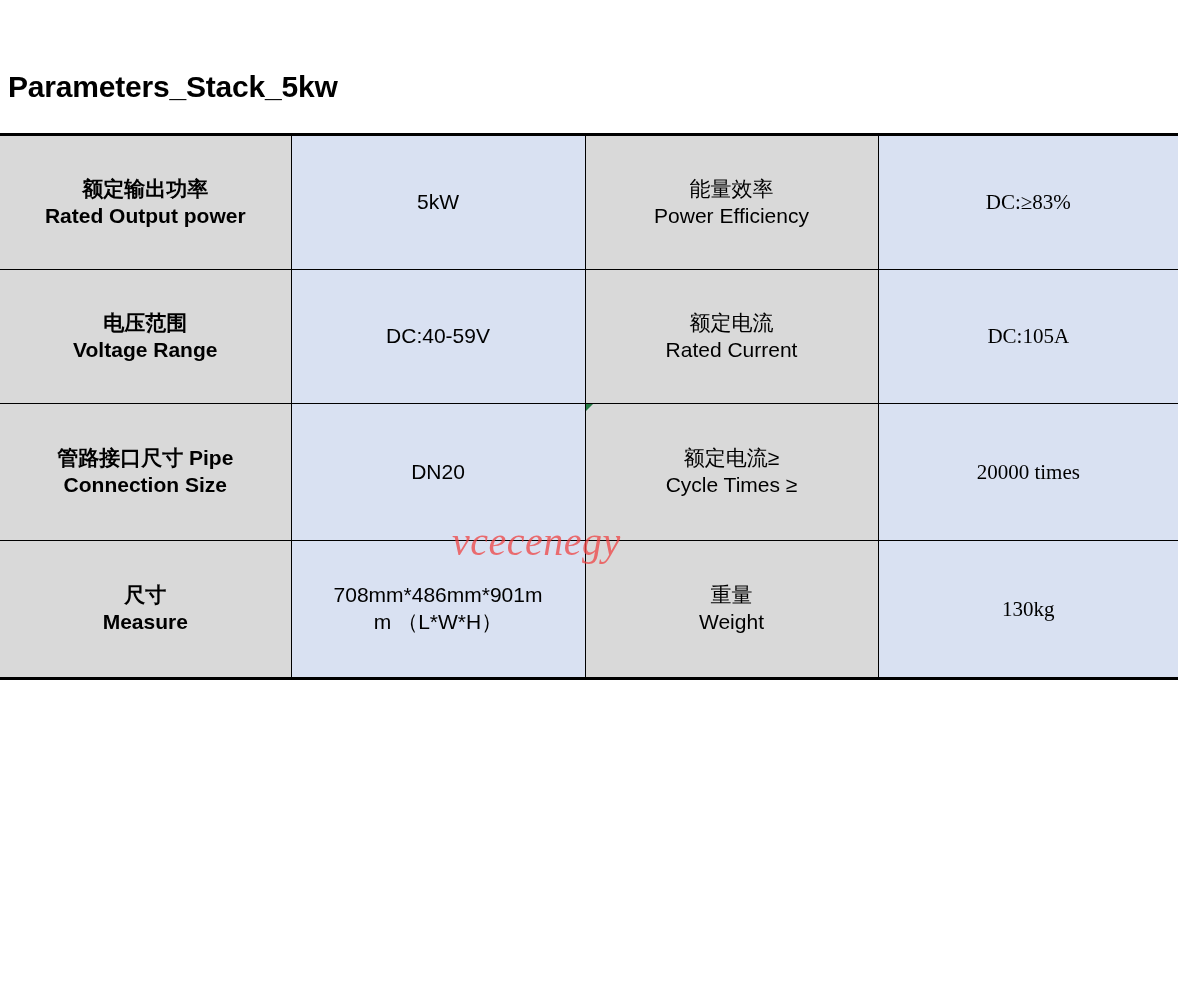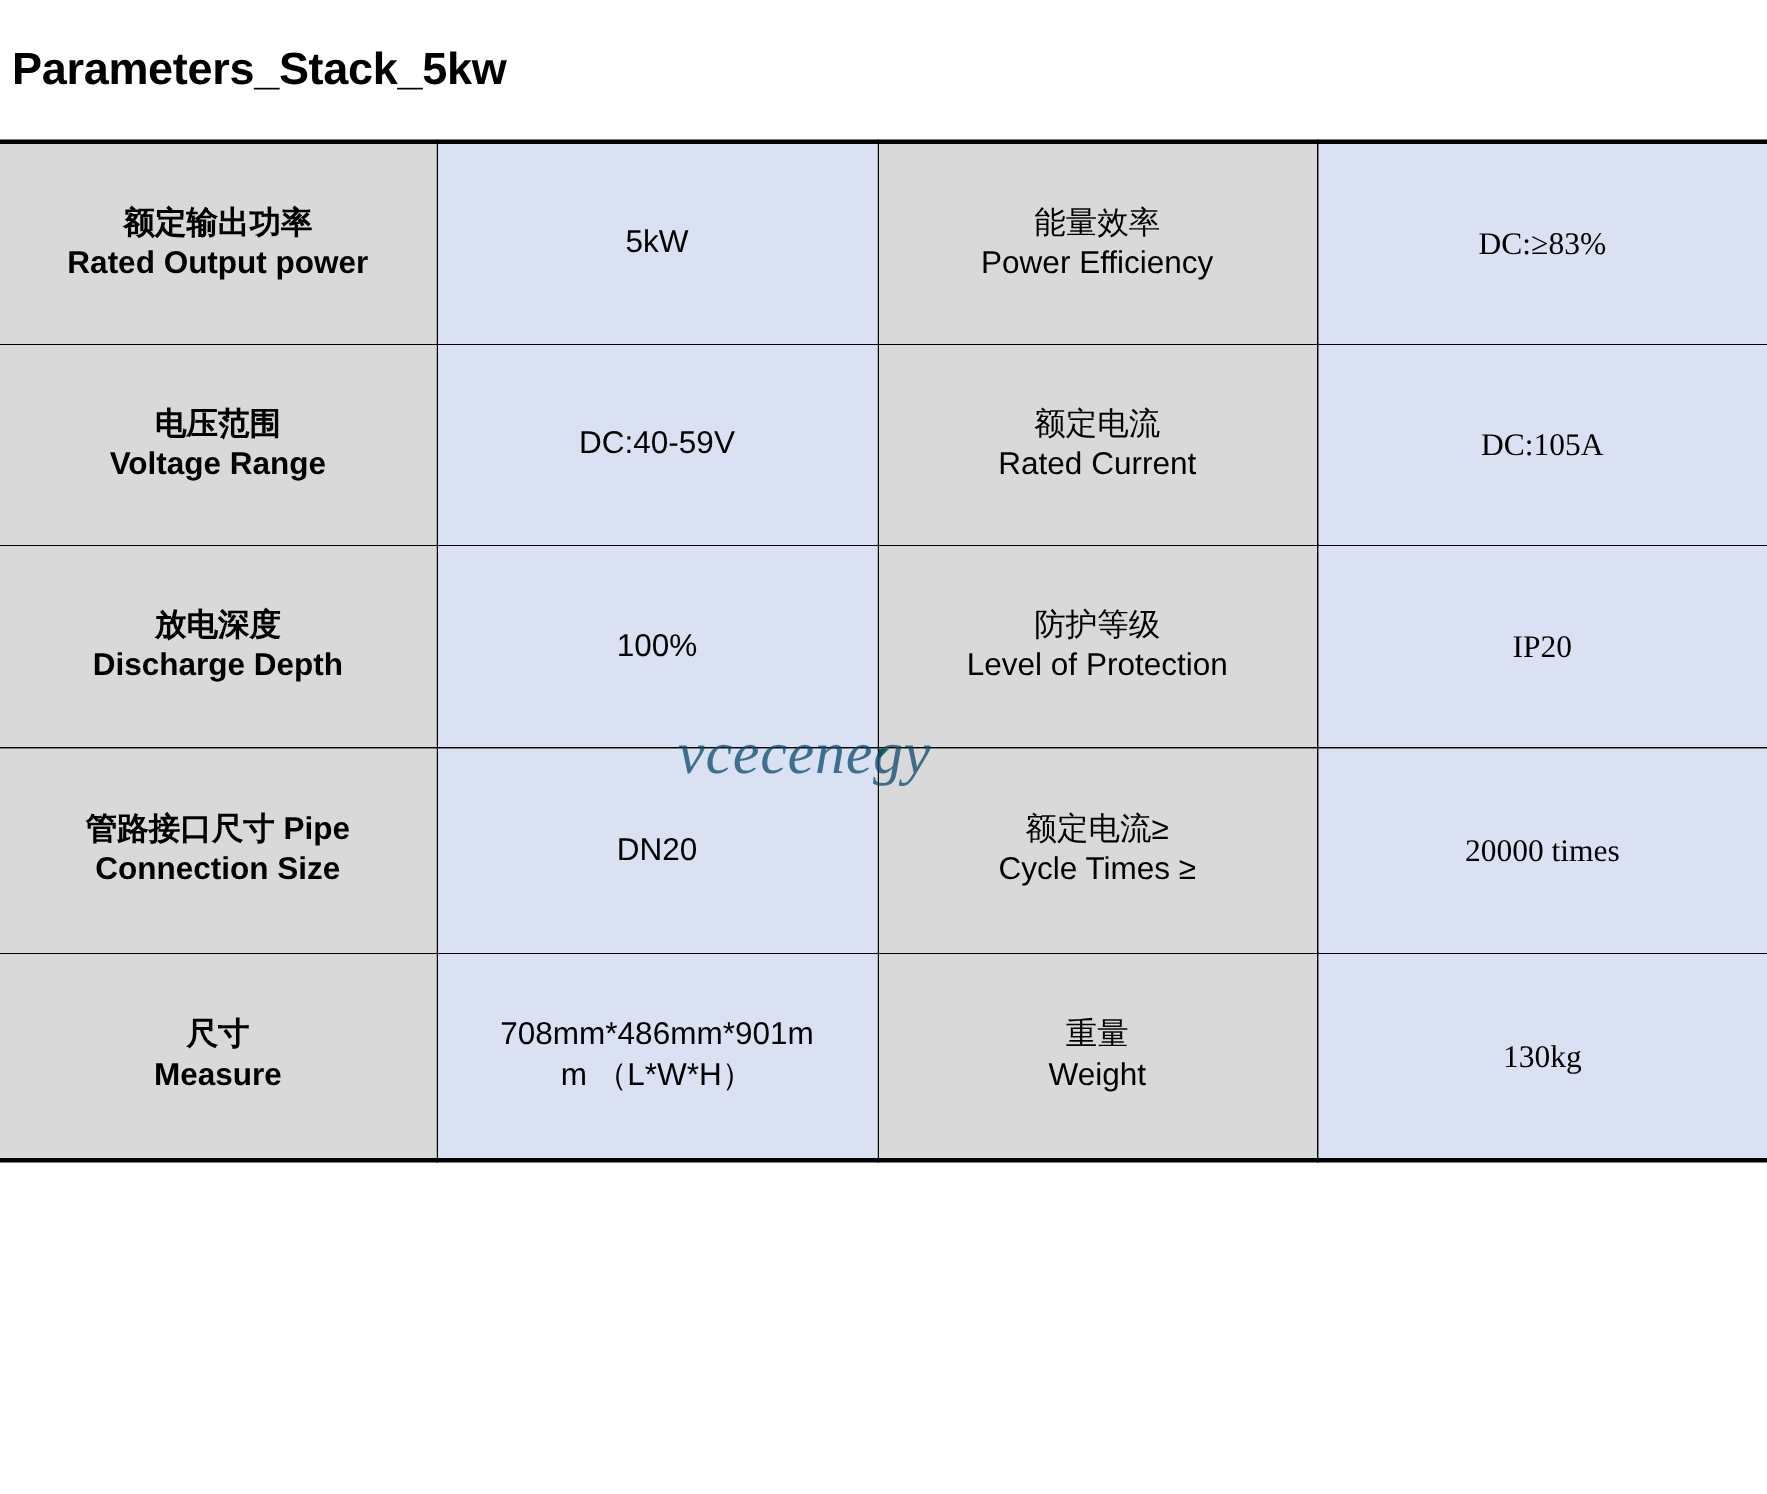--- a/index.html
+++ b/index.html
@@ -25,20 +25,21 @@
   }
 
   
   .title-bar {
     height: 93px;
     display: flex;
     align-items: center;
     padding-left: 8px;
     box-sizing: border-box;
     background: #ffffff;
+    margin-top: 40px;
   }
   .doc-title {
     font-size: 30px;
     font-weight: bold;
     letter-spacing: -0.2px;
     color: #000000;
     line-height: 1;
     white-space: nowrap;
   }
 
@@ -101,21 +102,21 @@
   }
 
   
   .watermark {
     position: absolute;
     left: 452px;
     top: 478px;
     font-family: "Liberation Serif", "DejaVu Serif", serif;
     font-style: italic;
     font-size: 40px;
-    color: #0c4a6e;
+    color: #ef4444;
     opacity: 0.75;
     letter-spacing: 0.5px;
     white-space: nowrap;
     pointer-events: none;
     user-select: none;
     z-index: 5;
   }
 
   
   tr.r0 td { height: 125px; }
@@ -172,36 +173,20 @@
         <td class="label">
           <span class="cn">额定电流</span>
           <span class="en">Rated Current</span>
         </td>
         <td class="value">
           <span class="val-line">DC:105A</span>
         </td>
       </tr>
 
 
-      <tr class="r3">
-        <td class="label">
-          <span class="cn">放电深度</span>
-          <span class="en">Discharge Depth</span>
-        </td>
-        <td class="value">
-          <span class="val-line">100%</span>
-        </td>
-        <td class="label">
-          <span class="cn">防护等级</span>
-          <span class="en">Level of Protection</span>
-        </td>
-        <td class="value">
-          <span class="val-line">IP20</span>
-        </td>
-      </tr>
 
       <tr class="r4">
         <td class="label">
           <span class="cn">管路接口尺寸 Pipe</span>
           <span class="en">Connection Size</span>
         </td>
         <td class="value">
           <span class="val-line">DN20</span>
         </td>
         <td class="label">

